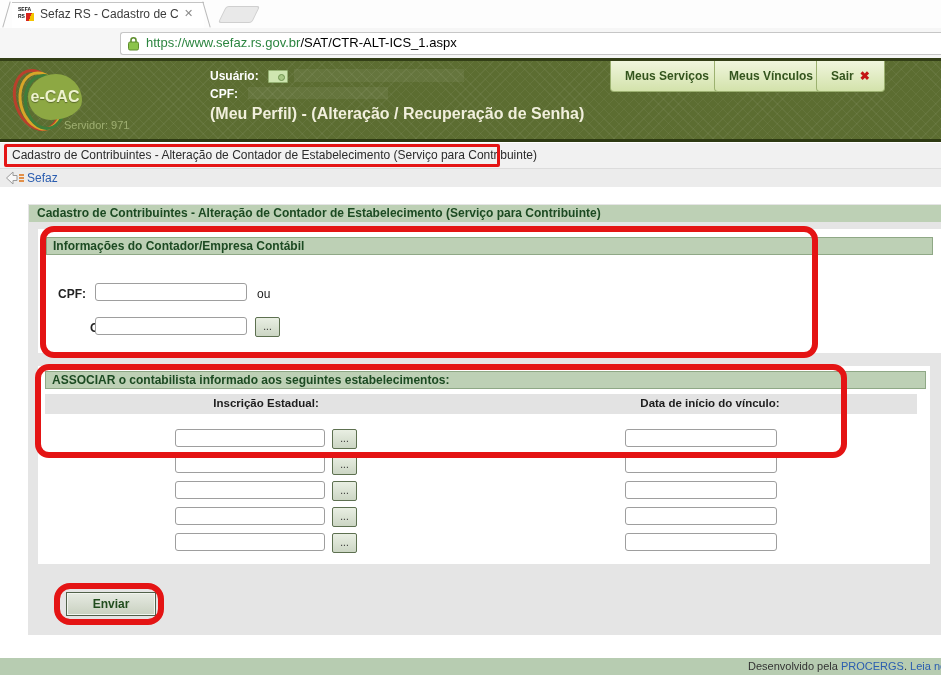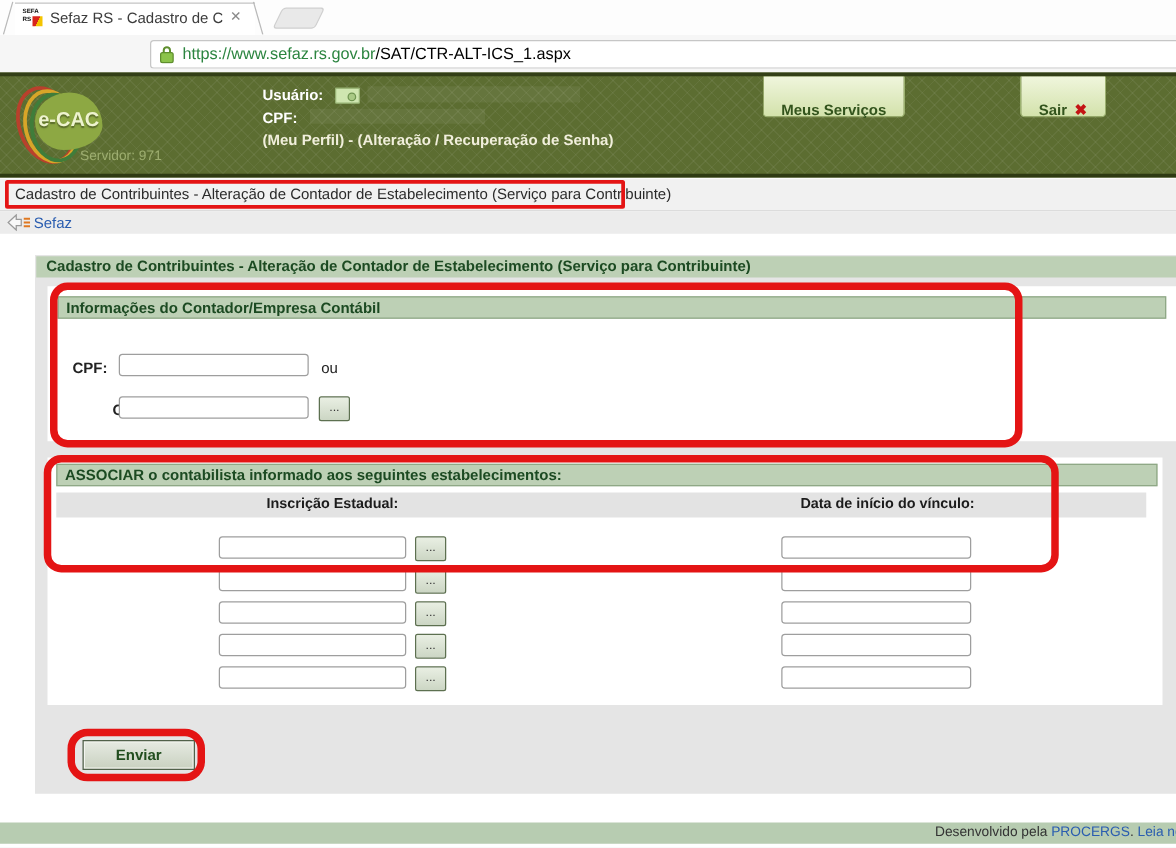--- a/index.html
+++ b/index.html
@@ -43,23 +43,23 @@
   .mapblob { left:28px; top:13px; width:54px; height:46px; background:#8da843;
              border-radius:52% 48% 58% 42% / 50% 58% 42% 50%;
              display:flex; align-items:center; justify-content:center; }
   .mapblob span { font-size:16px; font-weight:bold; color:#eef3cf; text-shadow:0 1px 1px #5a6b2a; }
   .orgname { left:74px; top:26px; font-size:11px; font-weight:bold; color:#cfe3a6; line-height:13px; }
   .server { left:64px; top:58px; font-size:11px; color:rgba(220,235,170,0.5); }
   .hlabel { font-size:12px; font-weight:bold; color:#ffffff; }
   .certicon { left:268px; top:9px; width:20px; height:13px; background:#cfe6b0; border:1px solid #96b273; border-radius:1px; }
   .certicon i { position:absolute; right:2px; bottom:1px; width:7px; height:7px; border:1px solid #6f9450; border-radius:50%; background:#a9c985; }
   .redact { background:rgba(255,255,255,0.06); }
-  .profile { left:210px; top:44px; font-size:12px; font-weight:bold; color:#f1efdc; }
+  .profile { left:210px; top:44px; font-size:16px; font-weight:bold; color:#f1efdc; }
   .hbtn { top:61px; height:31px; background:linear-gradient(#f0f6dd,#d3e2ab); border:1px solid #9cb170; border-top:none;
-          border-radius:0 0 4px 4px; color:#33541d; font-weight:bold; font-size:12px; line-height:23px; padding:16px 14px;
+          border-radius:0 0 4px 4px; color:#33541d; font-weight:bold; font-size:12px; line-height:23px; padding:4px 14px;
           font-family:"Liberation Sans", sans-serif; cursor:pointer; position:absolute; }
   .sair-x { color:#c41414; font-weight:bold; margin-left:6px; }
 
   
   .crumbbar { left:0; top:143px; width:941px; height:26px; background:#f1f1f1; border-bottom:1px solid #dcdcdc; }
   .crumbtext { left:12px; top:148px; font-size:12px; color:#2b2b2b; white-space:nowrap; }
   .voltarbar { left:0; top:169px; width:941px; height:18px; background:#ececec; }
   .voltar-icon { left:5px; top:171px; }
   .voltar-link { left:27px; top:171px; font-size:12px; color:#2a5db0; text-decoration:none; cursor:pointer; }
 
@@ -156,20 +156,23 @@
       </div>
     <div class="abs redact" style="left:294px; top:8px; width:170px; height:13px;"></div>
     <div class="abs hlabel" style="left:210px; top:26px;">CPF:</div>
     <div class="abs redact" style="left:248px; top:26px; width:140px; height:12px;"></div>
     <div class="abs profile">(Meu Perfil) - (Alteração / Recuperação de Senha)</div>
   </div>
 
   <button class="hbtn" style="left:610px;">
     <span>Meus Serviços</span>
   </button>
+  <button class="hbtn" style="left:714px;">
+    <span>Meus Vínculos</span>
+  </button>
   <button class="hbtn" style="left:816px;">
     <span>Sair</span><span class="sair-x">✖</span>
   </button>
 
   <div class="abs crumbbar"></div>
   <div class="abs crumbtext">Cadastro de Contribuintes - Alteração de Contador de Estabelecimento (Serviço para Contribuinte)</div>
 
   <div class="abs voltarbar"></div>
   <svg class="abs voltar-icon" width="21" height="14" viewBox="0 0 21 14">
     <path d="M8 1 L1.5 7 L8 13 L8 9.5 L12 9.5 L12 4.5 L8 4.5 Z" fill="#f8f8f8" stroke="#9a9a9a" stroke-width="1"></path>

